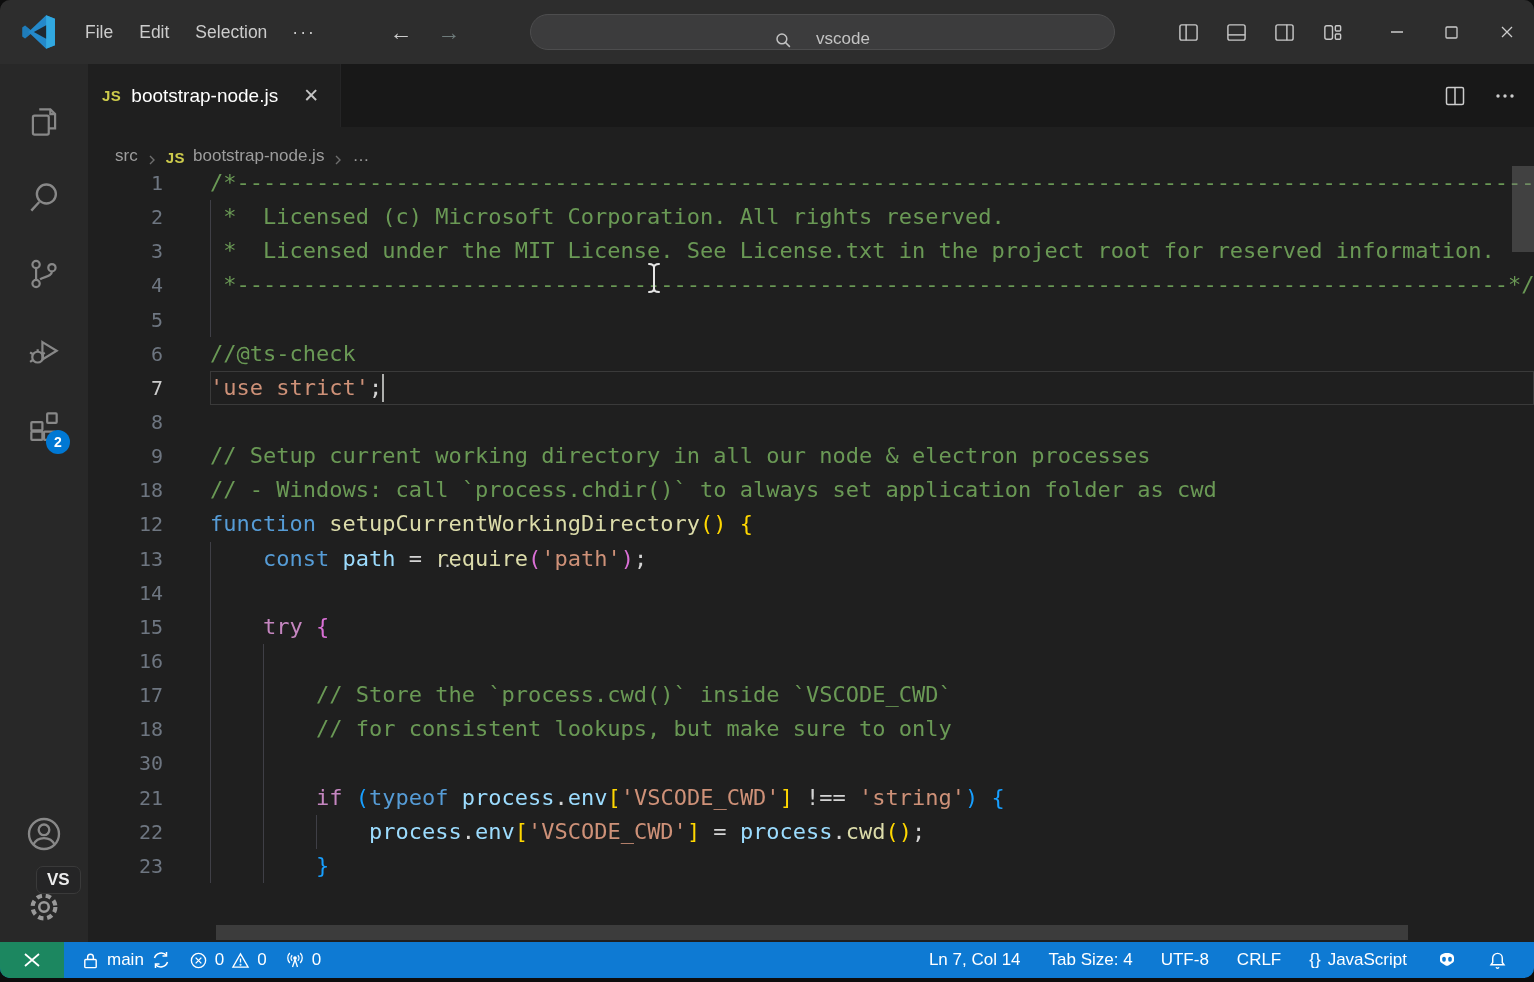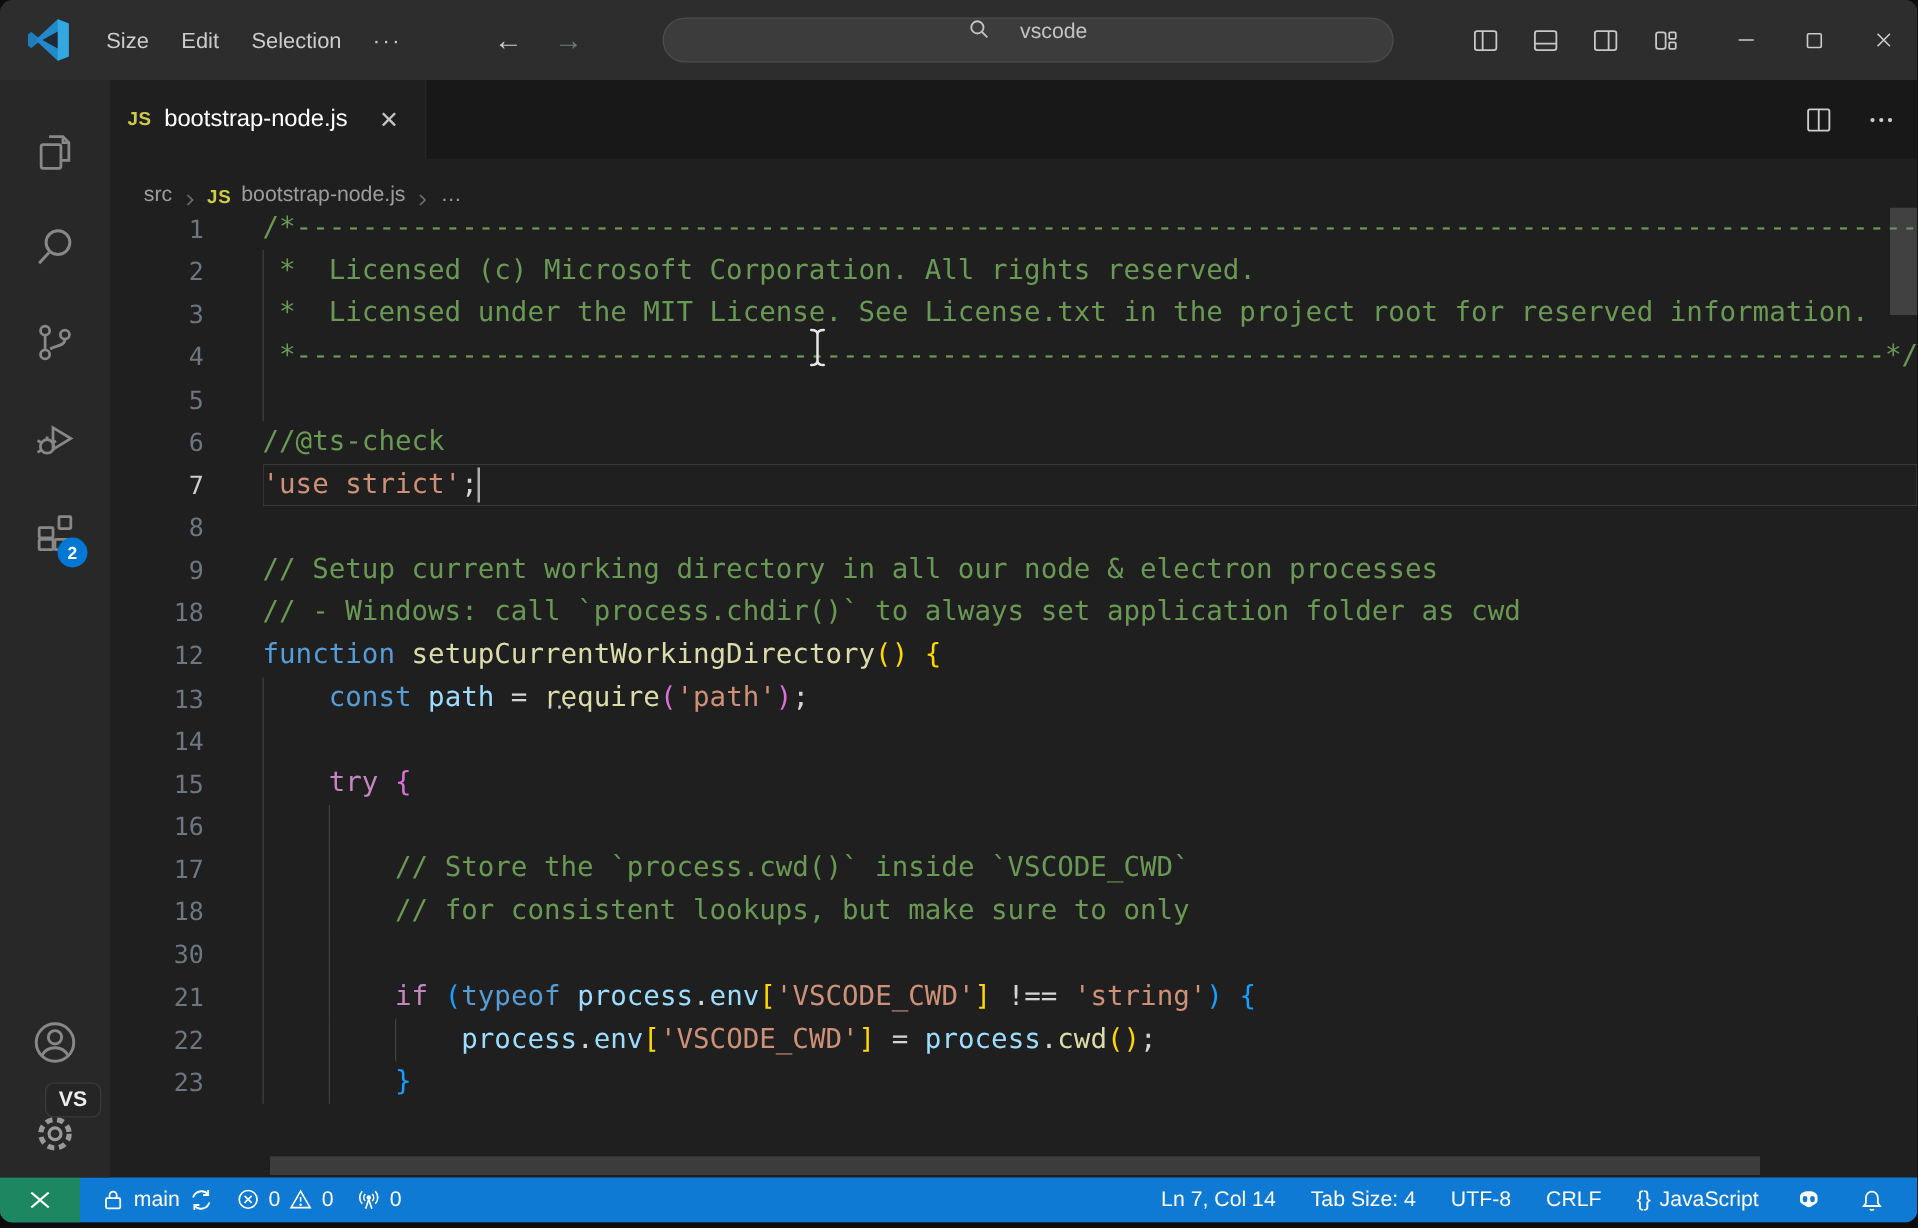--- a/index.html
+++ b/index.html
@@ -13,21 +13,21 @@
               flex:0 0 auto; position:relative; color:var(--fg); }
   .logo { margin-left:22px; width:34px; height:34px; flex:0 0 auto; }
   .menus { display:flex; margin-left:16px; font-size:17.5px; }
   .menu-item { padding:6px 13px; border-radius:6px; cursor:default; }
   .menu-more { padding:6px 12px; letter-spacing:2px; color:var(--fg); }
   .nav-arrows { display:flex; gap:14px; margin-left:56px; font-size:23px; }
   .nav-btn { width:34px; height:34px; display:flex; align-items:center; justify-content:center; }
   .nav-btn.disabled { color:#6f7c7c; }
   .searchbox { position:absolute; left:530px; top:14px; width:585px; height:36px;
                background:#3c3c3d; border:1px solid #4d4d4e; border-radius:18px;
-               display:flex; align-items:flex-start; justify-content:center; gap:24px;
+               display:flex; align-items:flex-end; justify-content:center; gap:24px;
                color:#c3c3c3; font-size:17px; }
   .tb-right { position:absolute; right:0; top:0; height:64px; display:flex; align-items:center; }
   .layout-icons { display:flex; gap:27px; margin-right:26px; }
   .tb-icon { width:21px; height:21px; display:block; }
   .win-btn { width:55px; height:64px; display:flex; align-items:center; justify-content:center; }
 
   
   .main { flex:1 1 auto; display:flex; min-height:0; }
   .activitybar { width:88px; background:var(--activity-bg); display:flex; flex-direction:column;
                  align-items:center; padding-top:20px; flex:0 0 auto; position:relative; }
@@ -80,40 +80,40 @@
              background:rgba(121,121,121,0.38); }
   .hscroll { position:absolute; bottom:2px; left:128px; width:1192px; height:15px;
              background:rgba(121,121,121,0.32); }
   .ibeam { position:absolute; left:558px; top:96px; }
 
   
   .statusbar { height:36px; background:var(--status-bg); color:#ffffff; display:flex;
                align-items:center; font-size:17px; flex:0 0 auto; }
   .remote { width:64px; height:36px; background:var(--remote-bg); display:flex;
             align-items:center; justify-content:center; flex:0 0 auto; }
-  .sb-item { display:flex; align-items:flex-start; gap:7px; padding:0 9px; height:100%; }
+  .sb-item { display:flex; align-items:center; gap:7px; padding:0 9px; height:100%; }
   .sb-left { display:flex; align-items:center; margin-left:8px; }
   .sb-right { margin-left:auto; display:flex; align-items:center; margin-right:12px; }
   .sb-right .sb-item { padding:0 14px; }
   svg { display:block; }
 </style>
 </head>
 <body>
 
 <div class="window">
 
   <div class="titlebar">
     <svg class="logo" viewBox="0 0 100 100">
       <polygon points="71,1 97,11 97,89 71,99 25,56 9,69 1,63 1,37 9,31 25,44" fill="#2489ca"></polygon>
       <polygon points="71,1 97,11 97,89 71,99" fill="#31a8e0"></polygon>
       <polygon points="71,30 35,50 71,70" fill="#1f1f1f" opacity="0.9"></polygon>
       <polygon points="9,31 25,44 18,50 25,56 9,69 1,63 1,37" fill="#1a6fa8" opacity="0.45"></polygon>
     </svg>
     <div class="menus">
-      <span class="menu-item">Size</span>
+      <span class="menu-item">File</span>
       <span class="menu-item">Edit</span>
       <span class="menu-item">Selection</span>
       <span class="menu-item menu-more">···</span>
     </div>
     <div class="nav-arrows">
       <span class="nav-btn">←</span>
       <span class="nav-btn disabled">→</span>
     </div>
     <div class="searchbox">
       <svg width="17" height="17" viewBox="0 0 16 16" fill="none" stroke="#c3c3c3" stroke-width="1.4">

